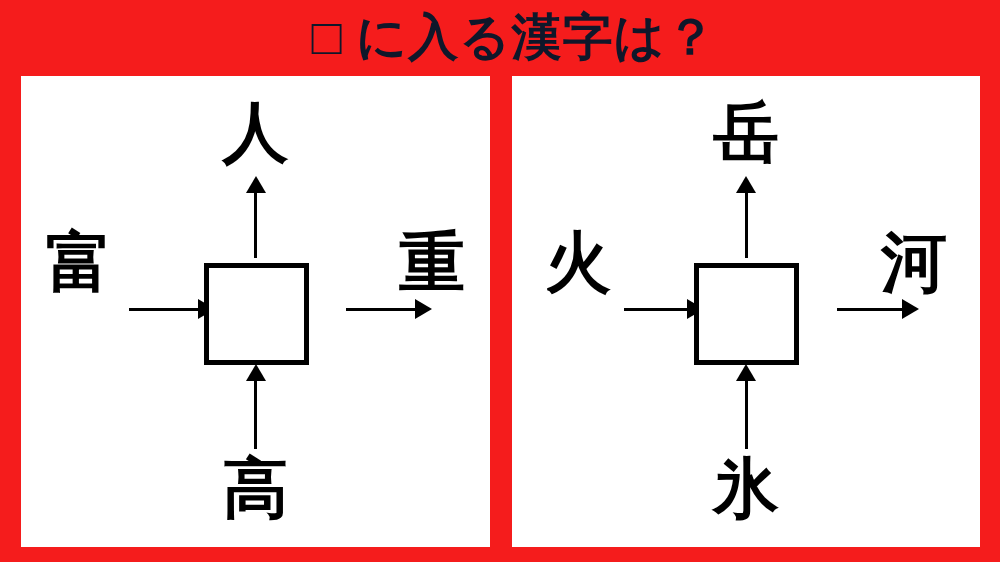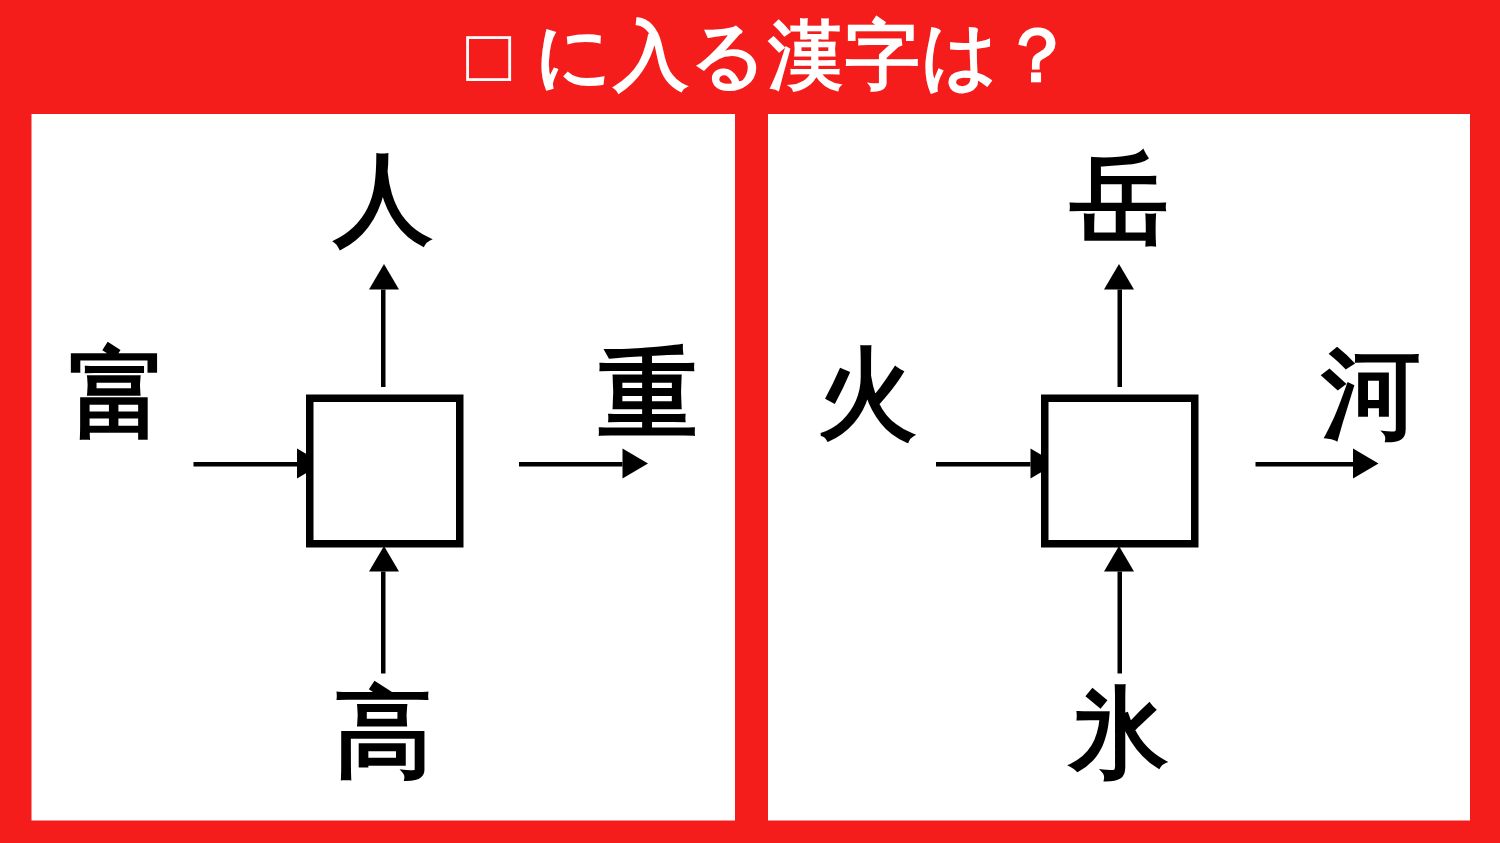--- a/index.html
+++ b/index.html
@@ -27,24 +27,24 @@
     width: 1000px;
     height: 74px;
     display: flex;
     align-items: center;
     justify-content: center;
   }
   .title-text {
     font-size: 50px;
     line-height: 56px;
     font-weight: 700;
-    color: #ffffff;
+    color: #0f172a;
     letter-spacing: 1px;
     white-space: nowrap;
-    font-family: Liberation Sans, sans-serif;
+    font-family: Liberation Serif, serif;
     margin-left: 28px;
   }
 
   
   .panel {
     position: absolute;
     background: #ffffff;
     top: 76px;
     height: 471px;
   }

